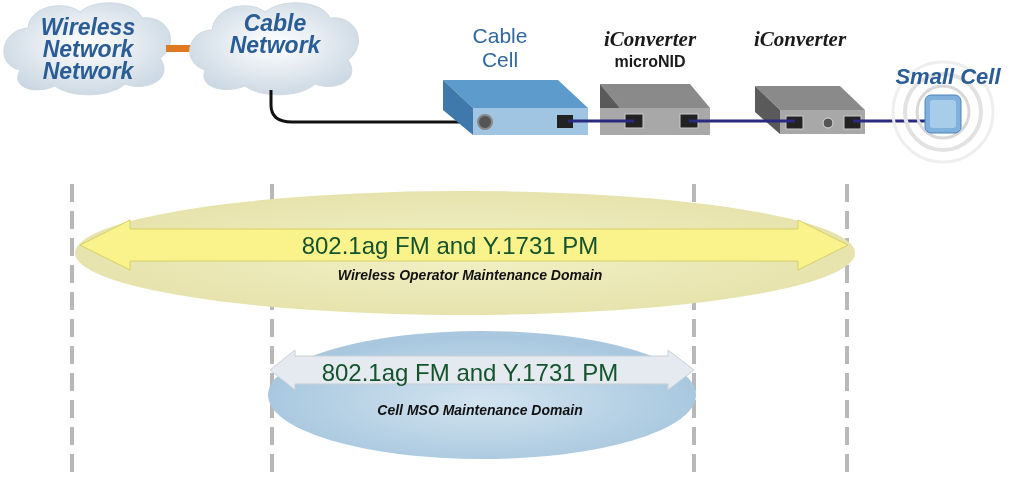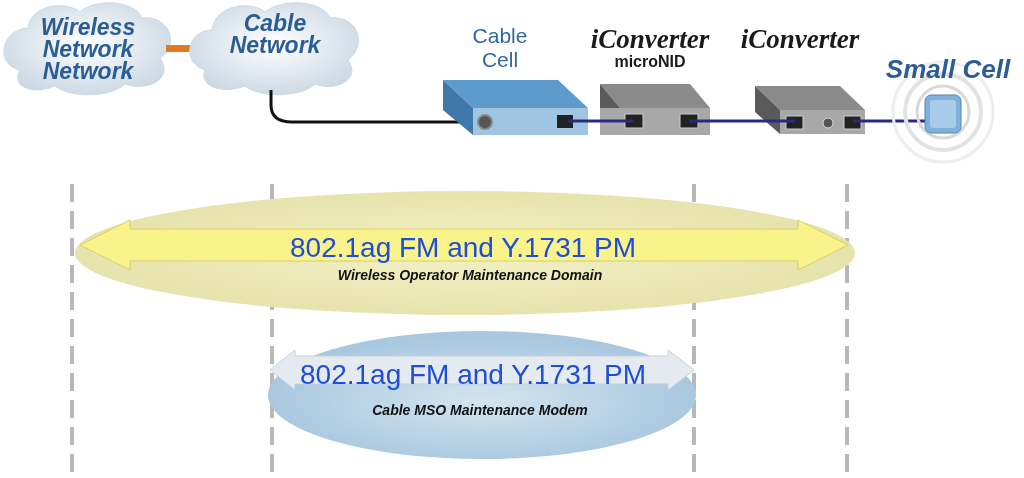--- a/index.html
+++ b/index.html
@@ -2,24 +2,24 @@
 <html><head>
 <meta charset="utf-8">
 <style>
   html, body { margin:0; padding:0; background:#ffffff; }
   body { width:1024px; height:478px; position:relative; overflow:hidden;
          font-family:"Liberation Sans", sans-serif; }
   svg { position:absolute; left:0; top:0; }
   .lbl { position:absolute; text-align:center; white-space:nowrap; }
   .cloud-lbl { font-weight:bold; font-style:italic; color:#2a5d96; font-size:23px; line-height:22px; }
   .modem-lbl { color:#2f68a3; font-size:21px; line-height:24px; }
-  .conv-top { font-family:"Liberation Serif", serif; font-style:italic; font-weight:bold; font-size:27px; color:#1a1a1a; line-height:22px; }
+  .conv-top { font-family:"Liberation Serif", serif; font-style:italic; font-weight:bold; font-size:21px; color:#1a1a1a; line-height:22px; }
   .conv-bot { font-weight:bold; font-size:16px; color:#1a1a1a; line-height:24px; }
-  .cell-lbl { font-weight:bold; font-style:italic; color:#2a5d96; font-size:26px; }
-  .arrow-txt { font-size:28px; color:#1d4ed8; }
+  .cell-lbl { font-weight:bold; font-style:italic; color:#2a5d96; font-size:22px;margin-top:10px; }
+  .arrow-txt { font-size:24px; color:#14532d; }
   .domain-txt { font-weight:bold; font-style:italic; font-size:14px; color:#111; }
 </style>
 </head>
 <body>
 
 <svg width="1024" height="478">
   <defs>
     <radialGradient id="cloudG" cx="50%" cy="45%" r="60%">
       <stop offset="0%" stop-color="#ffffff"></stop>
       <stop offset="100%" stop-color="#c9d6e2"></stop>
@@ -119,13 +119,13 @@
 </div>
 <div class="lbl" style="left:735px; top:28px; width:130px;">
   <div class="conv-top">iConverter</div>
 </div>
 <div class="lbl cell-lbl" style="left:878px; top:54px; width:140px;">Small Cell</div>
 
 <div class="lbl arrow-txt" style="left:290px; top:232px; width:320px;">802.1ag FM and Y.1731 PM</div>
 <div class="lbl domain-txt" style="left:200px; top:267px; width:540px;">Wireless Operator Maintenance Domain</div>
 
 <div class="lbl arrow-txt" style="left:300px; top:359px; width:340px;">802.1ag FM and Y.1731 PM</div>
-<div class="lbl domain-txt" style="left:270px; top:402px; width:420px;">Cable MSO Maintenance Modem</div>
+<div class="lbl domain-txt" style="left:270px; top:402px; width:420px;">Cell MSO Maintenance Domain</div>
 
 </body></html>

